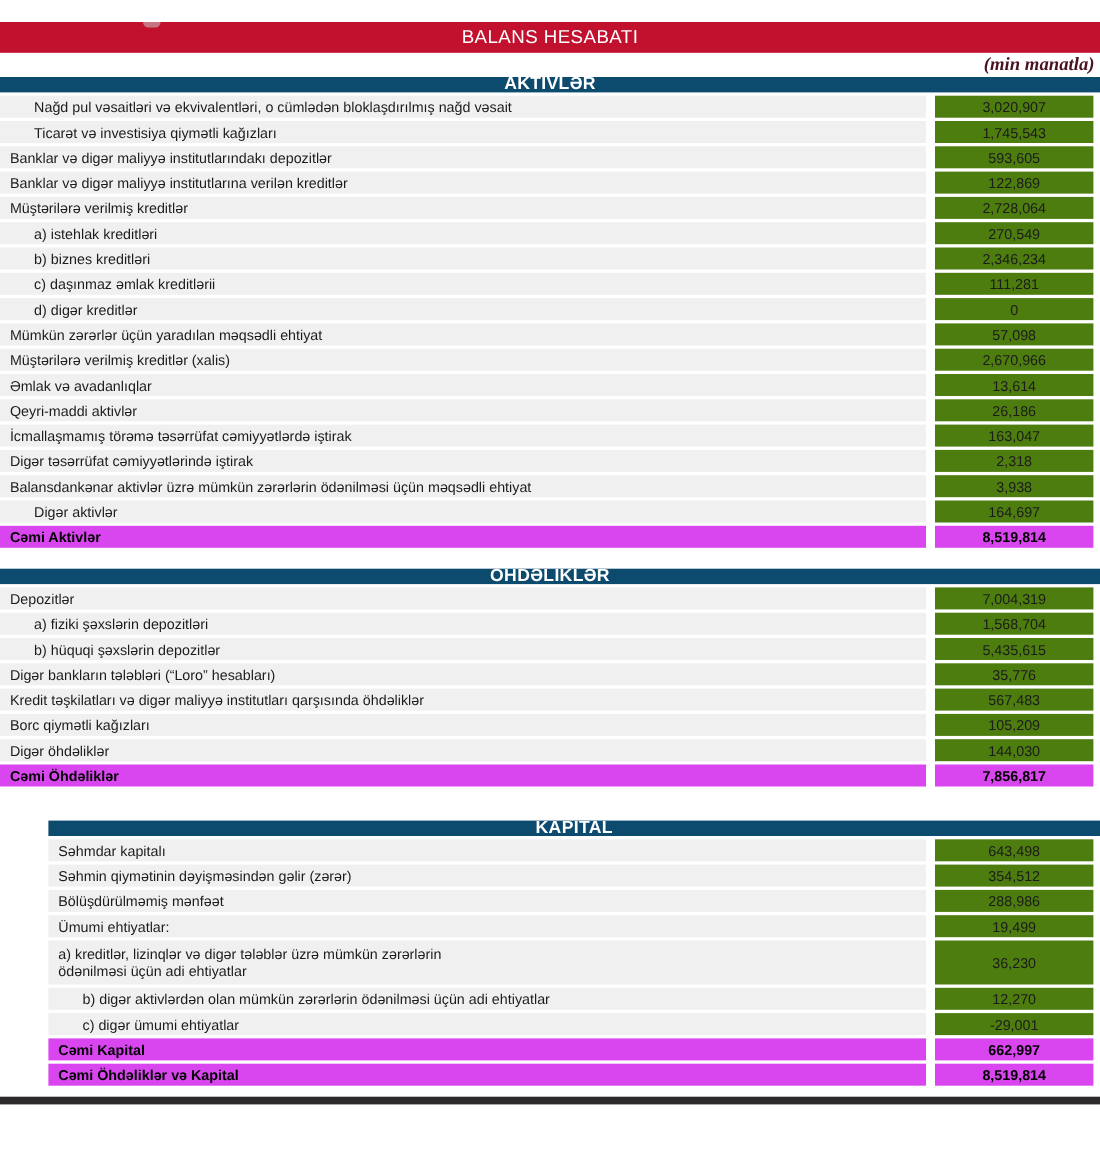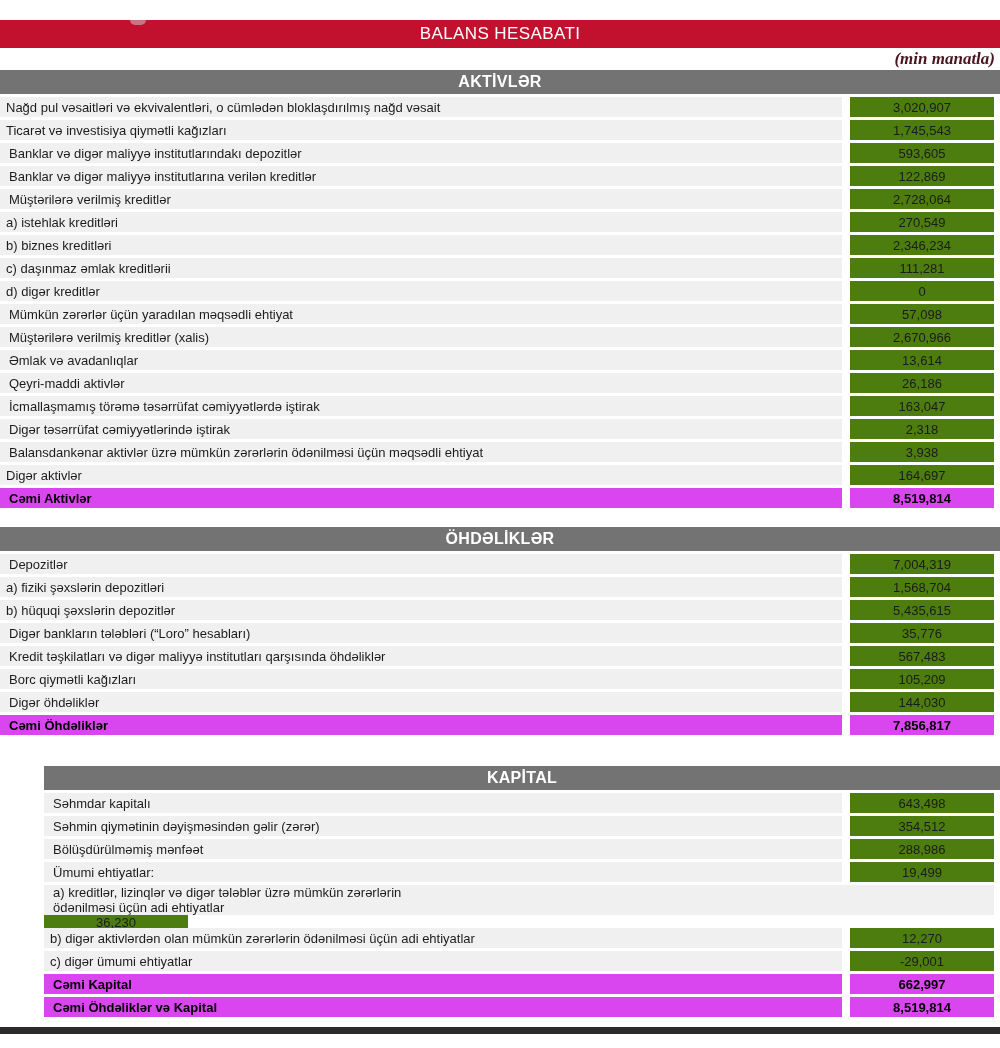--- a/index.html
+++ b/index.html
@@ -27,42 +27,42 @@
   .unit-row{
     height:22px;
     display:flex;align-items:center;justify-content:flex-end;
     padding-right:5px;box-sizing:border-box;
     font-family:"Liberation Serif", serif;
     font-style:italic;font-weight:bold;font-size:17px;
     color:#4A1320;
   }
 
   .section-banner{
-    height:24px;background:#737373;
+    height:14px;background:#0c4a6e;
     display:flex;align-items:center;justify-content:center;
     color:#ffffff;font-weight:bold;font-size:16px;letter-spacing:.3px;
     margin-bottom:3px;
   }
 
   #sections section:nth-child(2){margin-top:19px;}
   #sections section:nth-child(3){margin-top:31px;margin-left:44px;}
 
   .row{
     display:flex;height:20px;margin-bottom:3px;
     padding-right:6px;box-sizing:border-box;
   }
-  .row.tall{height:40px;flex-direction:column;}
+  .row.tall{height:40px;}
   .label-cell{
     flex:1;background:#F0F0F0;
     display:flex;align-items:center;
     padding-left:9px;box-sizing:border-box;
     font-size:13px;line-height:15px;color:#1c1c1c;
     white-space:pre-line;
   }
-  .row.indent .label-cell{padding-left:6px;}
+  .row.indent .label-cell{padding-left:31px;}
   .cell-gap{width:8px;background:#ffffff;}
   .value-cell{
     width:144px;background:#4d7c0f;
     display:flex;align-items:center;justify-content:center;
     font-size:13px;color:#1c1c1c;
   }
   .row.total .label-cell,
   .row.total .value-cell{
     background:#d946ef;font-weight:bold;color:#000000;
   }

